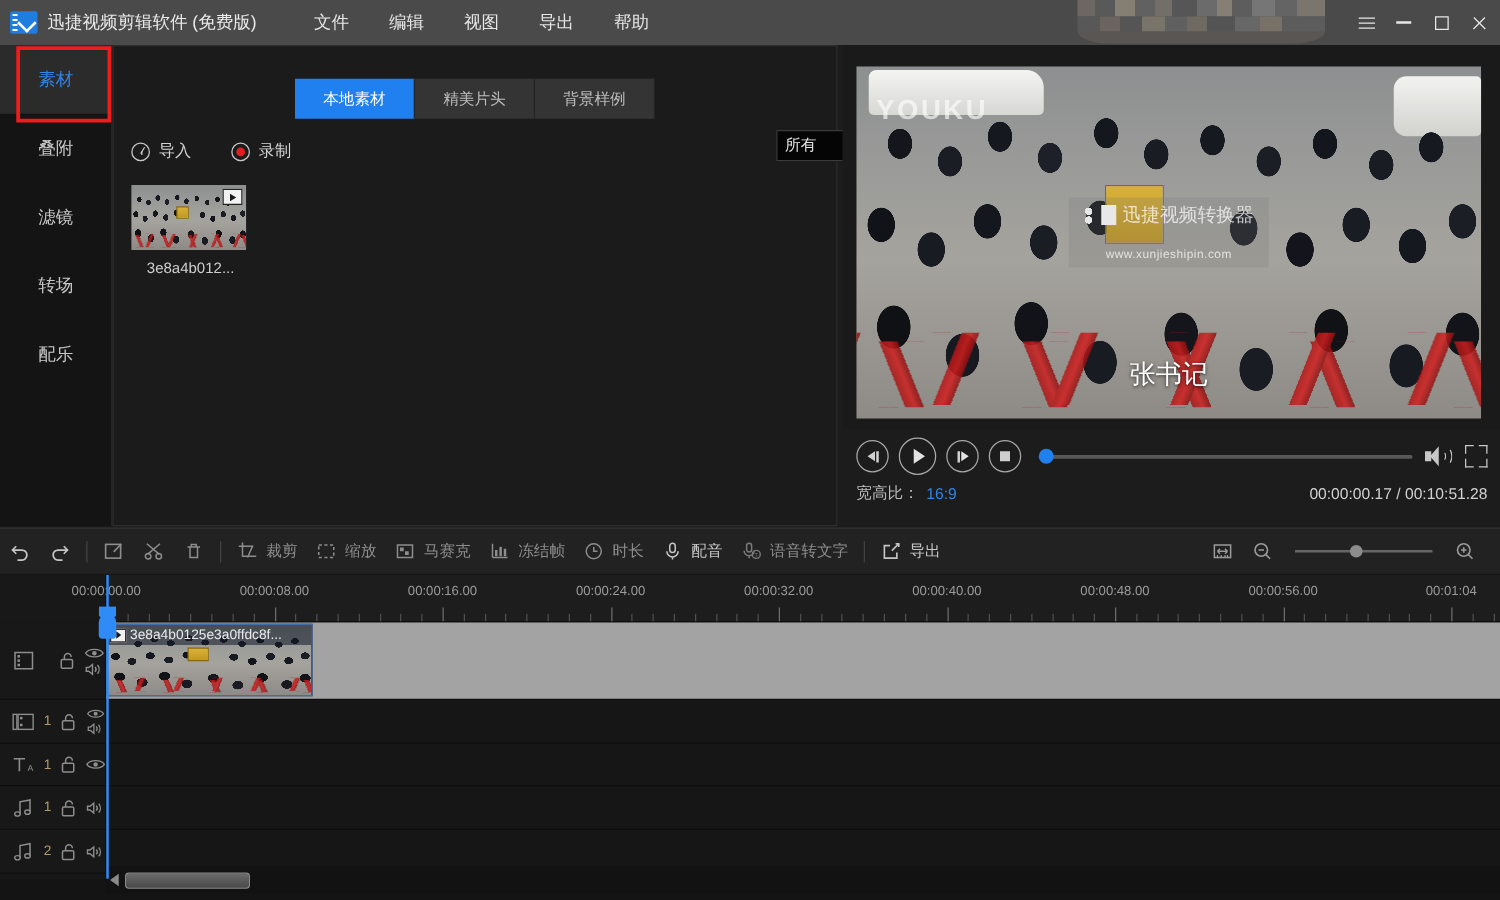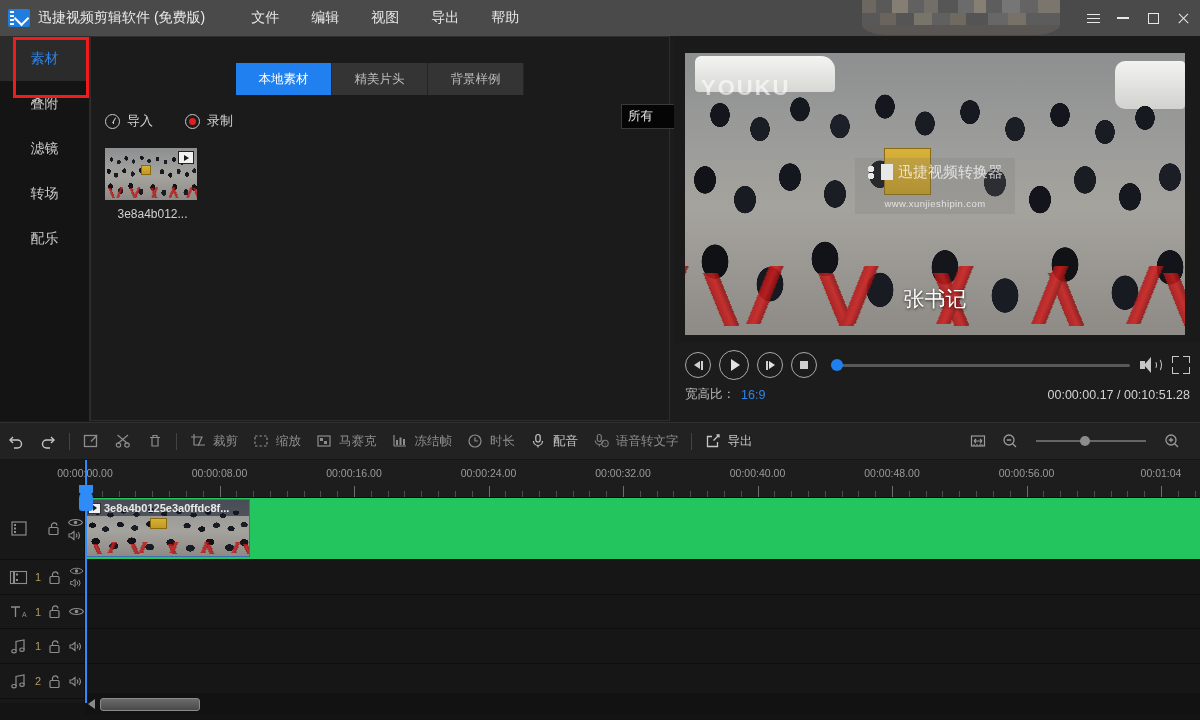--- a/index.html
+++ b/index.html
@@ -76,21 +76,21 @@
   .saved-label {
     position: absolute; right: 10px; top: 38px; font-size: 12px; color: #b9b9b9;
   }
 
   
   .sidebar {
     position: absolute; left: 0; top: 36px; width: 90px; height: 385px;
     background: #141414; border-right: 1px solid #2a2a2a;
   }
   .side-item {
-    height: 45px; display: flex; align-items: center; justify-content: center;
+    height: 55px; display: flex; align-items: center; justify-content: center;
     font-size: 14px; color: #c9c9c9; cursor: default;
   }
   .side-item.active { background: #2b2b2b; color: #2f84e8; }
   .ann-box {
     position: absolute; left: 13px; top: 1px; width: 76px; height: 61px;
     border: 3px solid #f01b1b; pointer-events: none;
   }
 
   
   .media-panel {
@@ -318,21 +318,21 @@
   .track-head {
     height: 0; display: flex; align-items: center; padding-left: 9px;
     border-bottom: 1px solid #0e0e0e; gap: 6px;
   }
   .th-num { font-size: 11px; color: #b69a62; width: 9px; }
   .th-ic { color: #8d8d8d; display: flex; align-items: center; }
   .th-stack { display: flex; flex-direction: column; gap: 2px; }
 
   .track-lanes { position: absolute; left: 85px; top: 38px; width: 1115px; height: 205px; }
   .lane { border-bottom: 1px solid #0e0e0e; background: #161616; position: relative; }
-  .lane.v1 { background: #22c55e; font-weight: bold; }
+  .lane.v1 { background: #a3a3a3; }
 
   .clip {
     position: absolute; left: 0; top: 1px; width: 165px; height: 58px;
     border: 1px solid #3f6ea8; overflow: hidden; background: #222; cursor: default;
   }
   .clip-title {
     position: absolute; left: 0; right: 0; top: 0; height: 16px;
     display: flex; align-items: center; padding-left: 2px; gap: 3px;
     background: rgba(16,24,38,.55); color: #eaeaea; font-size: 11px; white-space: nowrap; z-index: 2;
   }

